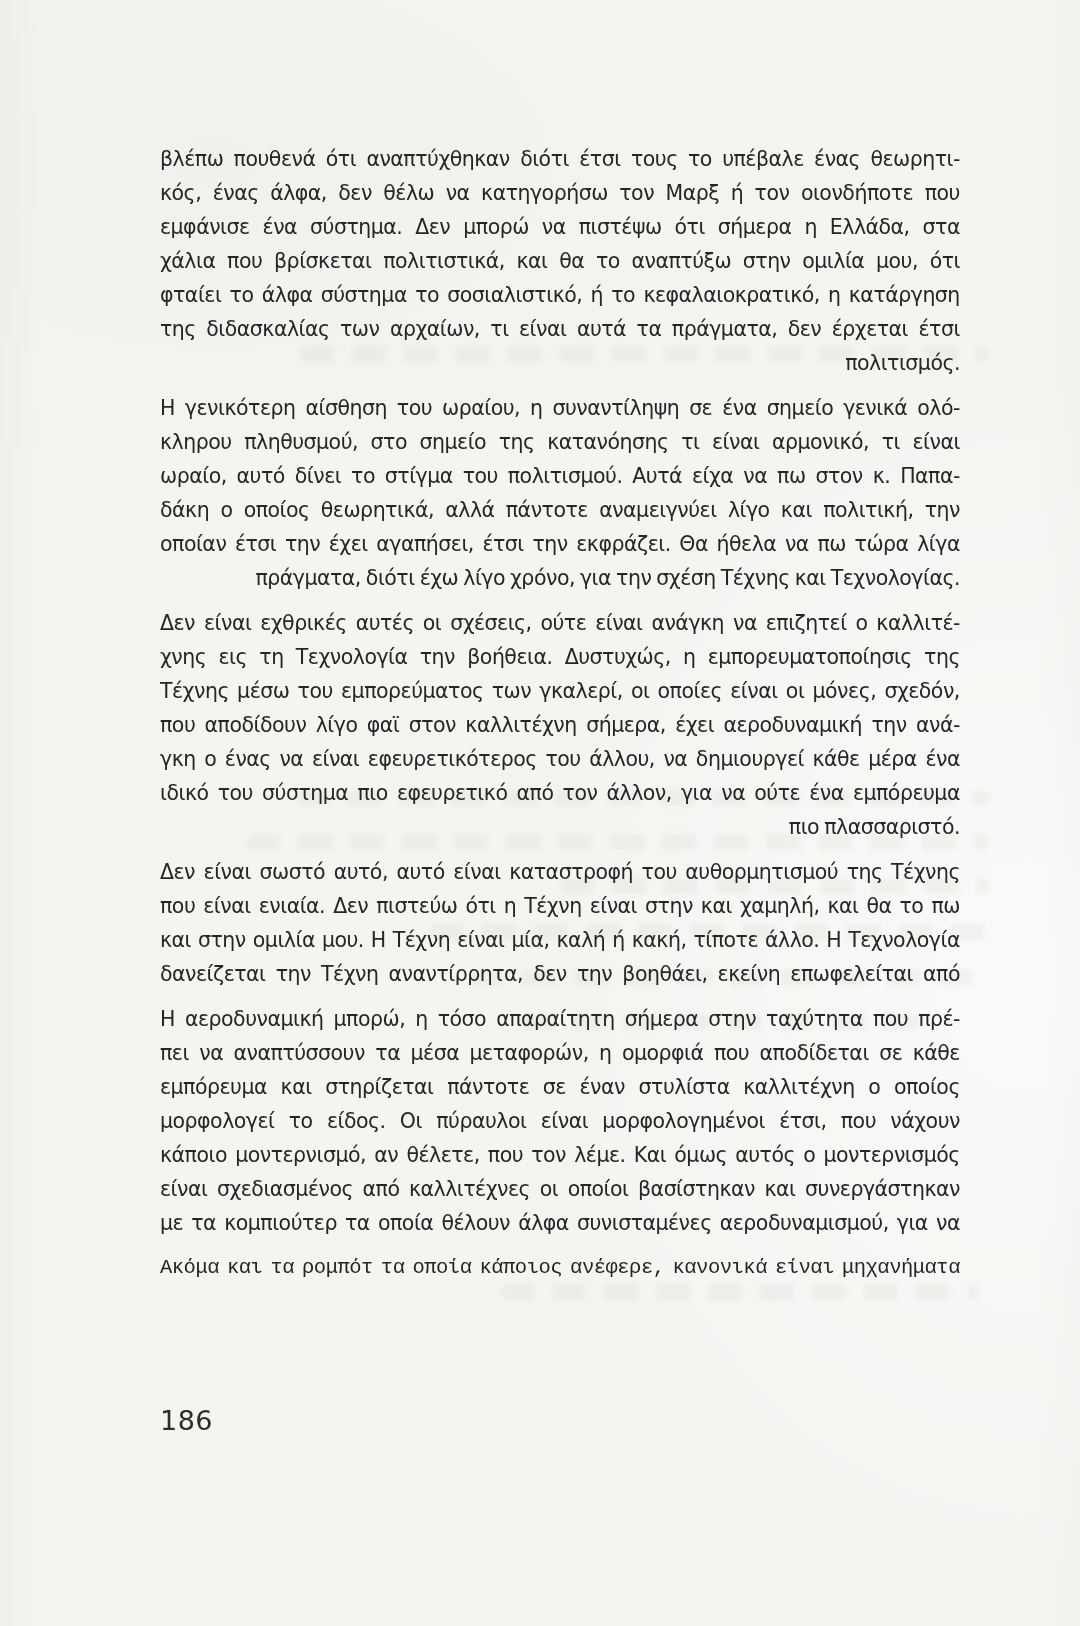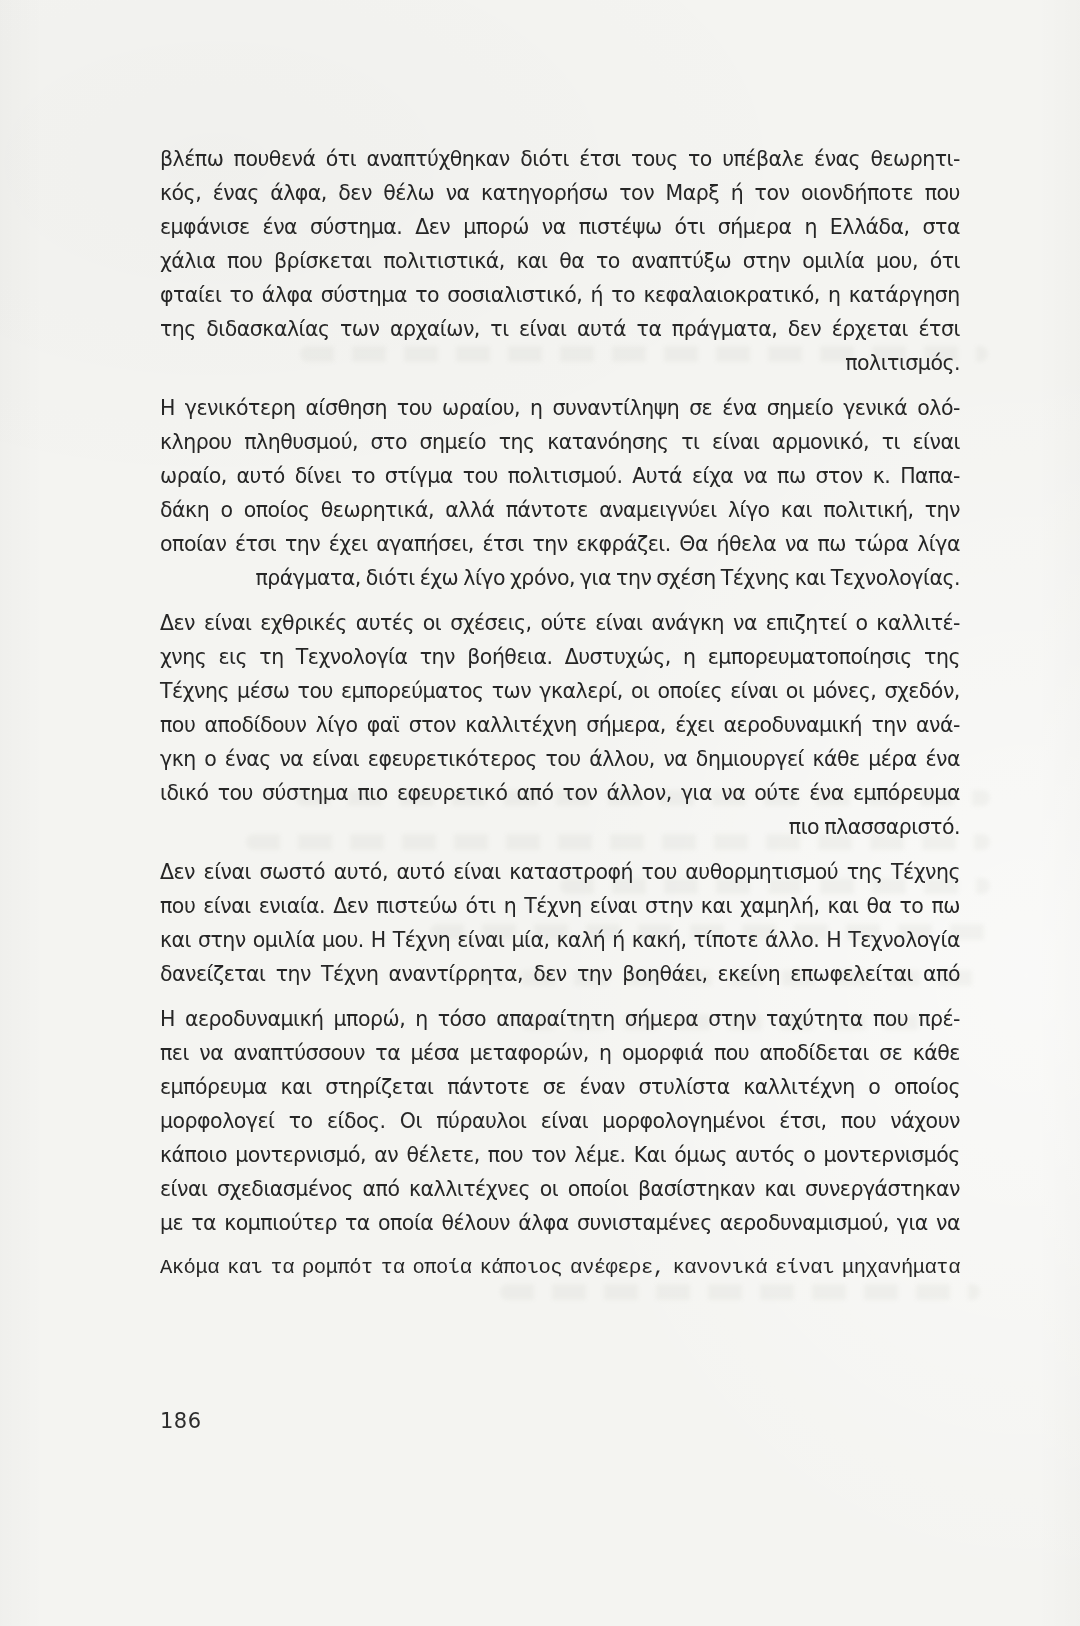--- a/index.html
+++ b/index.html
@@ -71,21 +71,21 @@
     text-align: right;
     white-space: nowrap;
   }
 
   .page-number {
     position: absolute;
     left: 160px;
     top: 1408px;
     z-index: 2;
     color: #2d2d2d;
-    font-size: 21px;
+    font-size: 27px;
     letter-spacing: 0.5px;
     line-height: 26px;
   }
 </style>
 </head>
 <body>
 
 <div class="page">
 
   <div class="ghost" style="left:300px; top:346px; width:688px;"></div>

